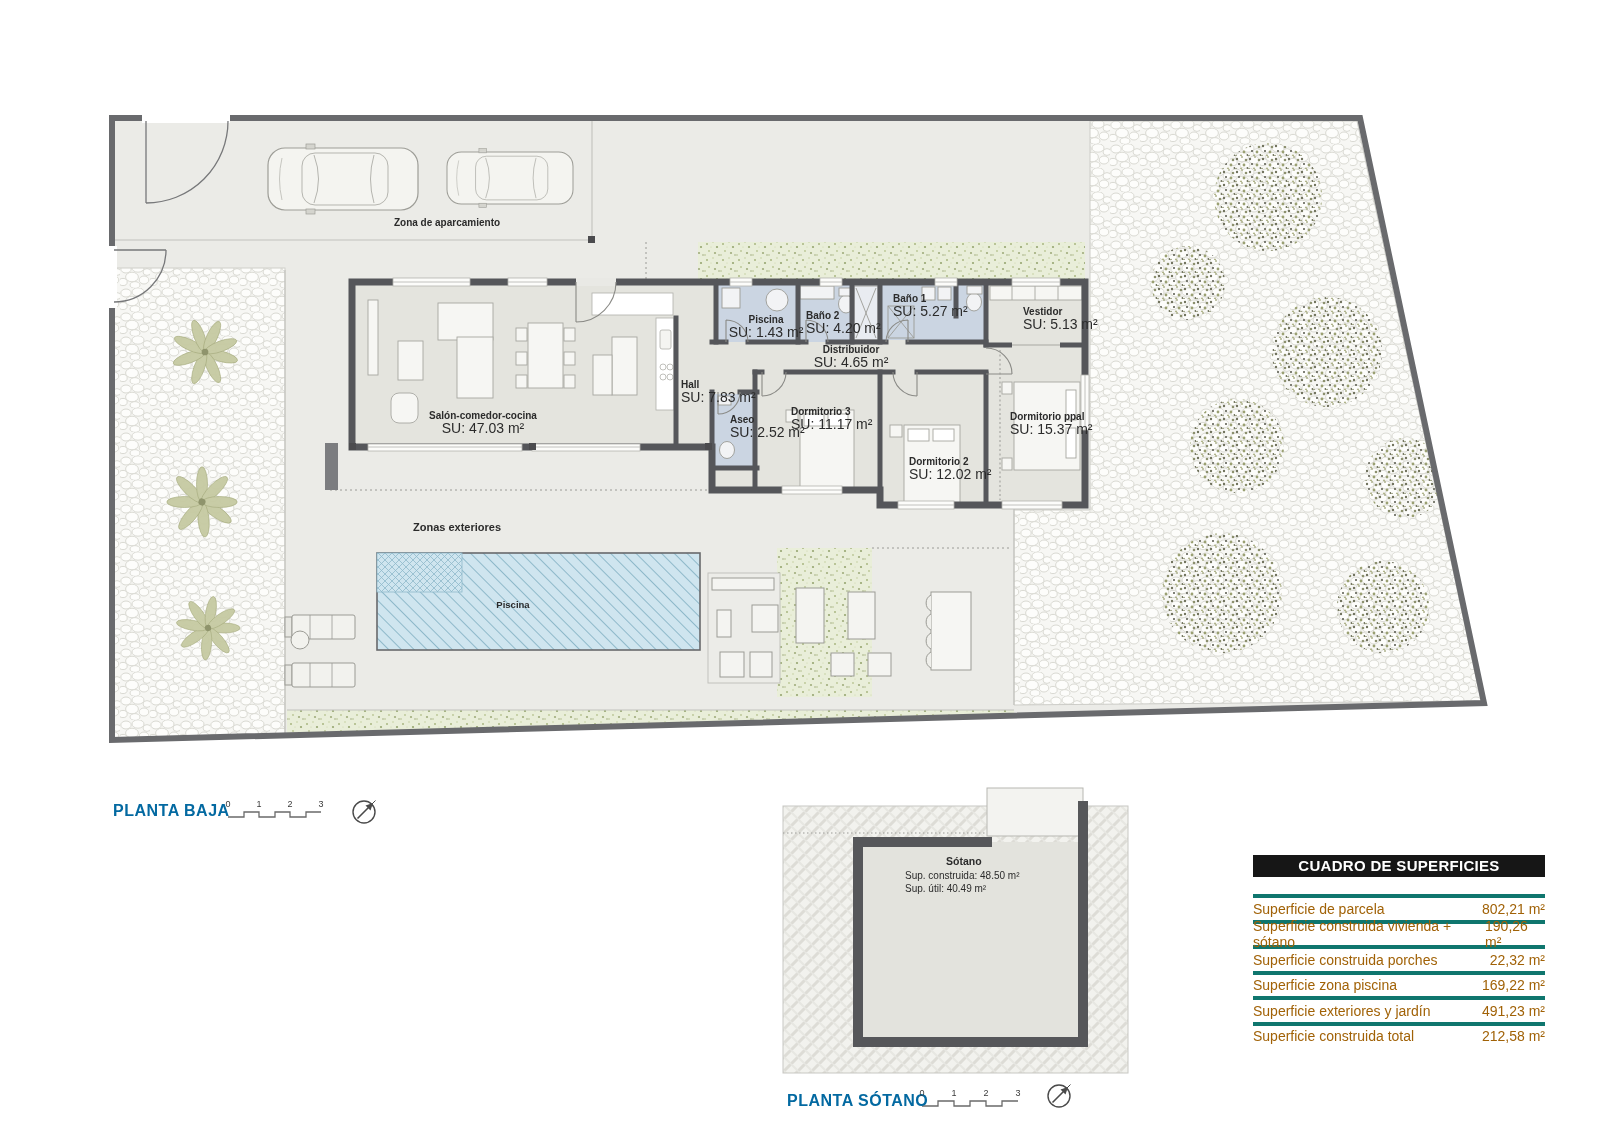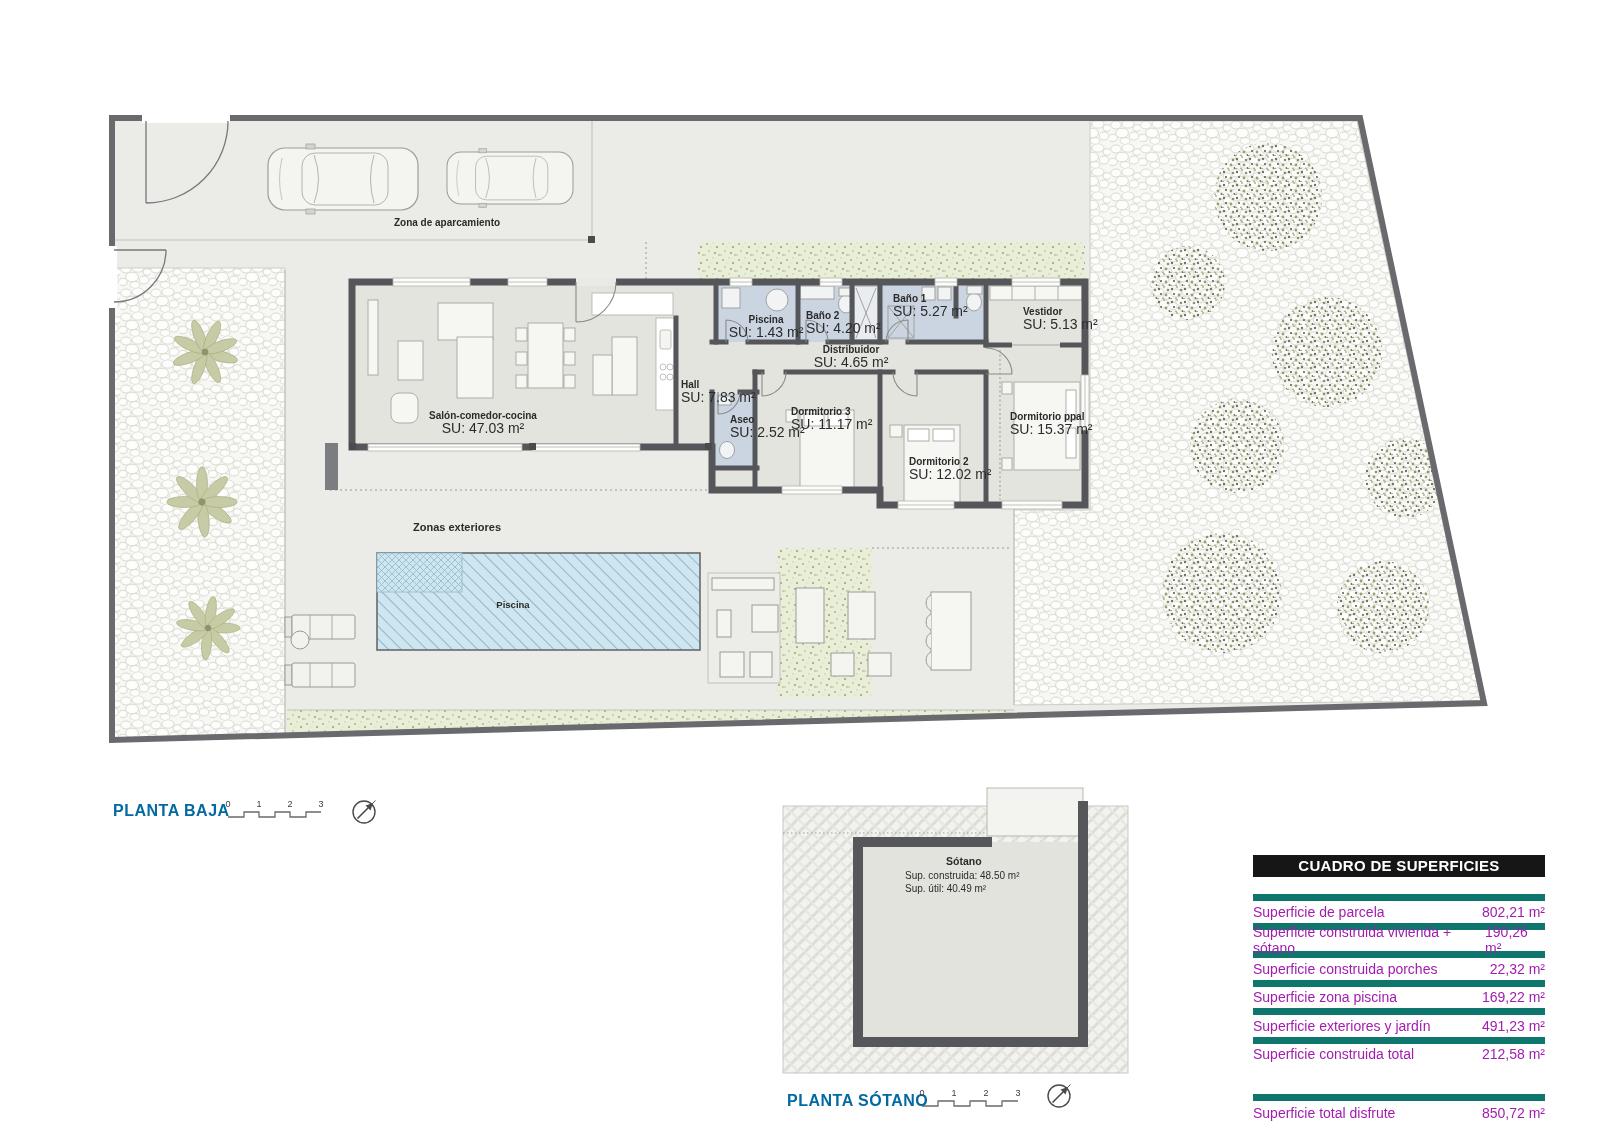--- a/index.html
+++ b/index.html
@@ -12,21 +12,21 @@
   .ra{font-size:14px;line-height:12px;}
   .lb1{position:absolute;font-weight:700;font-size:10px;white-space:nowrap;}
   .lb1.c{transform:translateX(-50%);}
   .plan-title{position:absolute;font-weight:700;font-size:16px;letter-spacing:.5px;white-space:nowrap;color:#0369a1;}
   .tick{position:absolute;font-size:9px;color:#3a3a3a;transform:translateX(-50%);}
   #surface-table{position:absolute;left:1253px;top:855px;width:292px;}
   #surface-table .hd{background:#161616;color:#fff;font-weight:700;font-size:15px;
       text-align:center;height:22px;line-height:22px;letter-spacing:.3px;}
   #surface-table .rows{margin-top:17px;}
   #surface-table .trow{display:flex;justify-content:space-between;align-items:center;
-      height:21.5px;border-top:7px solid #0f766e;font-size:14px;color:#a21caf;}
+      height:21.5px;border-top:4px solid #0f766e;font-size:14px;color:#a16207;}
   #surface-table .trow.total{margin-top:29px;height:24px;}
   .sot-name{position:absolute;font-weight:700;font-size:10.5px;line-height:13px;}
   .sot-line{position:absolute;font-size:10px;line-height:13px;}
 </style>
 </head>
 <body>
 
 <div id="canvas">
 
 <svg width="1600" height="1131" viewBox="0 0 1600 1131">
@@ -445,20 +445,16 @@
       <span>169,22 m²</span>
     </div>
     <div class="trow">
       <span>Superficie exteriores y jardín</span>
       <span>491,23 m²</span>
     </div>
     <div class="trow">
       <span>Superficie construida total</span>
       <span>212,58 m²</span>
     </div>
-    <div class="trow total">
-      <span>Superficie total disfrute</span>
-      <span>850,72 m²</span>
-    </div>
   </div>
 </div>
 
 </div>
 
 </body></html>

